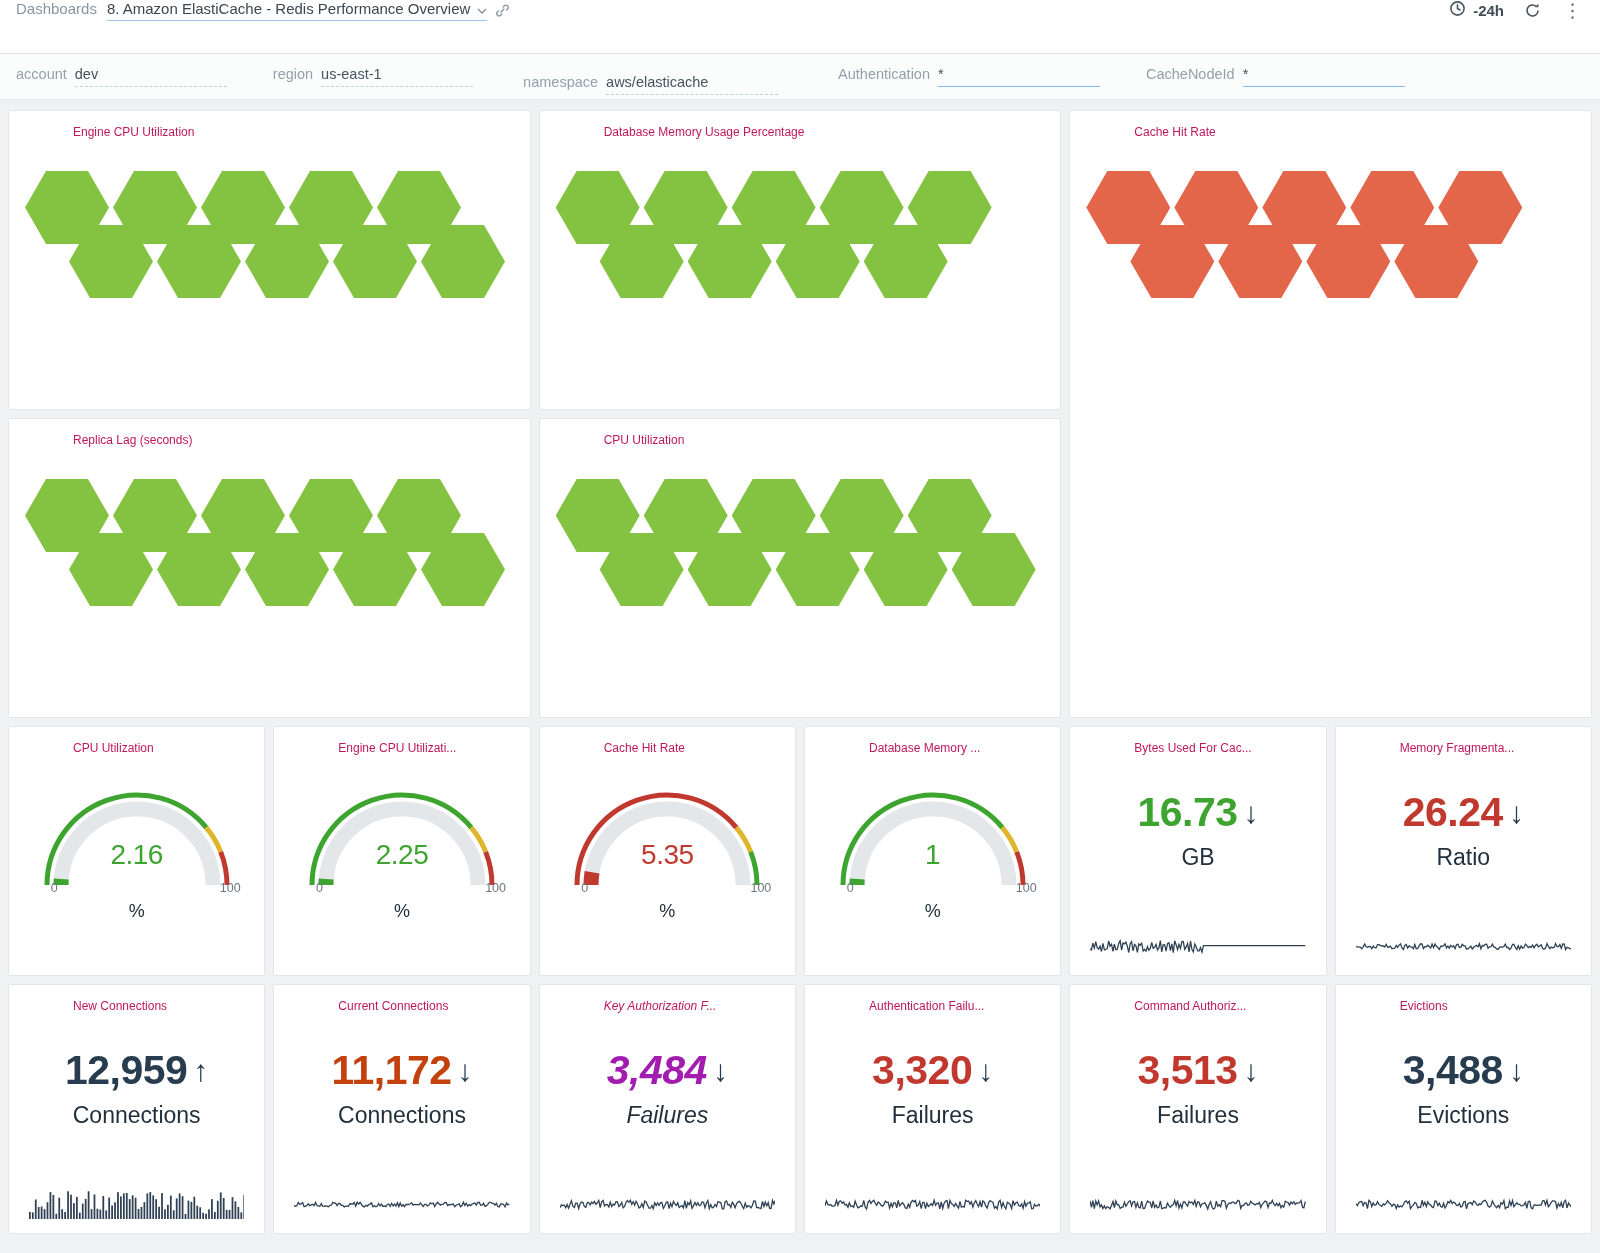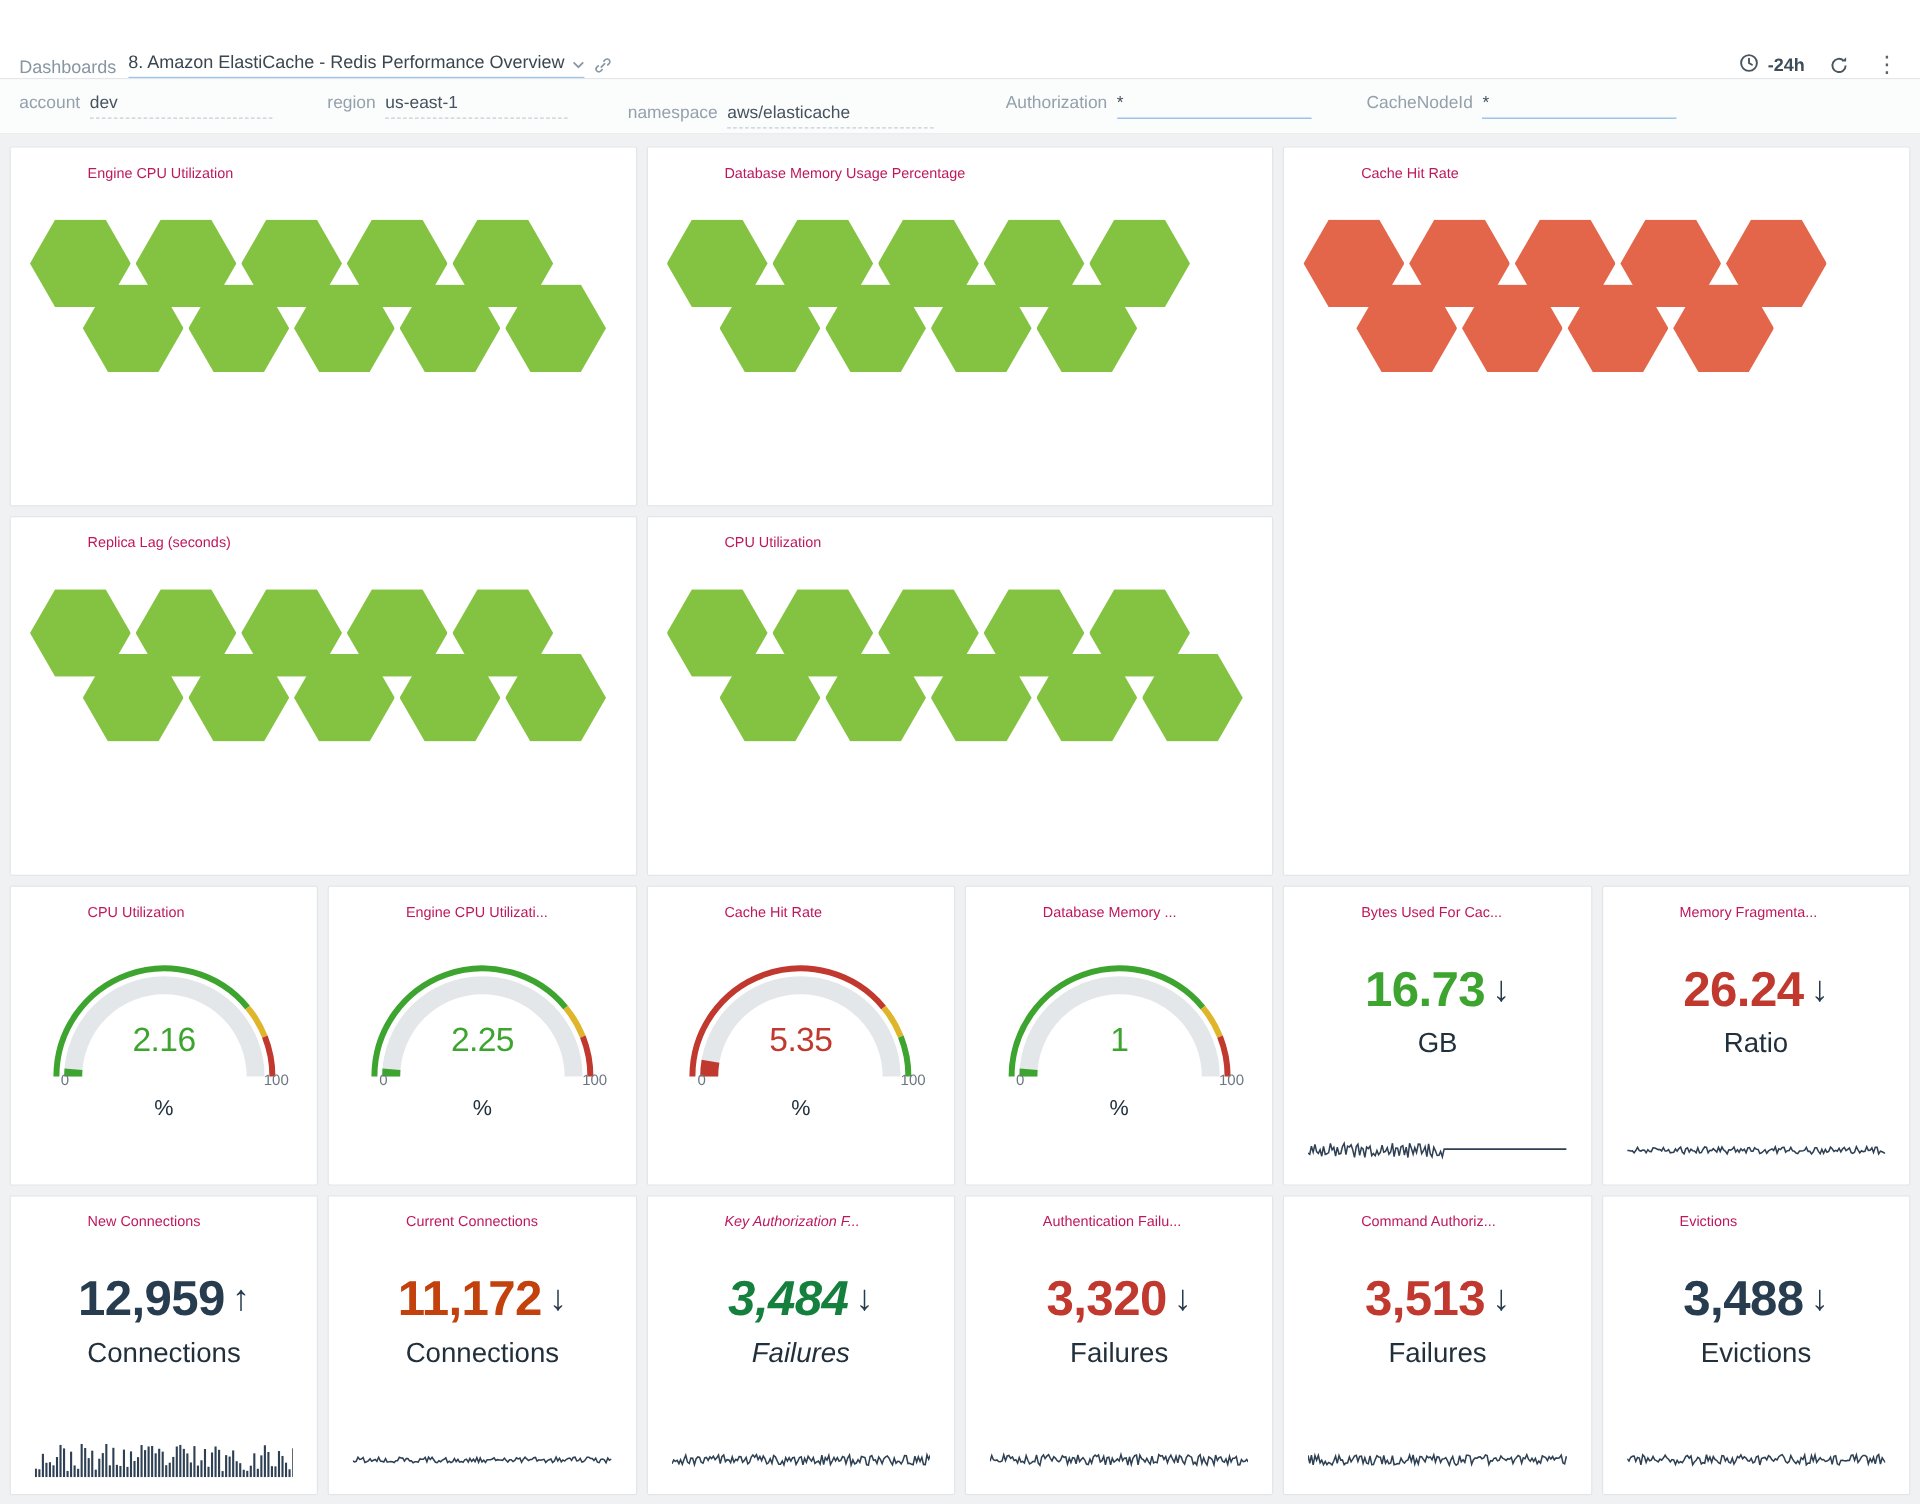--- a/index.html
+++ b/index.html
@@ -6,22 +6,22 @@
   html,body { width: 1600px; height: 1253px; }
   body {
     background: #eff1f3;
     font-family: "Liberation Sans", sans-serif;
     color: #333d44;
     overflow: hidden;
   }
 
   
   .topbar {
-    height: 66px; background: #fff; border-bottom: 1px solid #e3e6e9;
-    display: flex; align-items: flex-end; padding: 0 16px;
+    height: 54px; background: #fff; border-bottom: 1px solid #e3e6e9;
+    display: flex; align-items: flex-start; padding: 0 16px;
   }
   .breadcrumb { color: #8796a3; font-size: 15px; margin-right: 10px; }
   .dash-title-wrap { display: flex; align-items: center; gap: 8px; }
   .dash-title {
     display: flex; align-items: center; gap: 7px;
     border-bottom: 1px solid #9ec4ea; padding-bottom: 3px;
     font-size: 15px; color: #3b4750; cursor: pointer;
   }
   .topbar-right { margin-left: auto; display: flex; align-items: center; gap: 20px; }
   .time-range { display: flex; align-items: center; gap: 7px; font-size: 15px; font-weight: 600; color: #3f4d59; }
@@ -140,21 +140,21 @@
   </div>
   <div class="tv-item tv-sp2">
     <span class="tv-label">region</span>
     <span class="tv-value dashed tv-w2">us-east-1</span>
   </div>
   <div class="tv-item tv-sp3">
     <span class="tv-label">namespace</span>
     <span class="tv-value dashed tv-w3">aws/elasticache</span>
   </div>
   <div class="tv-item tv-sp4">
-    <span class="tv-label">Authorization</span>
+    <span class="tv-label">Authentication</span>
     <span class="tv-value solid tv-w4">*</span>
   </div>
   <div class="tv-item">
     <span class="tv-label">CacheNodeId</span>
     <span class="tv-value solid tv-w5">*</span>
   </div>
 </div>
 
 <div class="grid">
 
@@ -418,21 +418,21 @@
     <div class="stat-label">Connections</div>
     <div class="spark">
         <svg viewBox="0 0 220 32" preserveAspectRatio="none">
           <polyline points="0.0,18.4 1.5,19.2 2.9,18.8 4.4,15.4 5.9,17.2 7.3,16.9 8.8,15.6 10.3,19.7 11.7,19.1 13.2,18.4 14.7,16.7 16.1,18.7 17.6,17.9 19.1,17.2 20.5,18.7 22.0,15.4 23.5,18.6 24.9,18.8 26.4,19.3 27.9,16.6 29.3,19.4 30.8,19.2 32.3,18.9 33.7,19.1 35.2,19.8 36.7,18.3 38.1,18.2 39.6,15.4 41.1,16.0 42.5,16.1 44.0,18.6 45.5,16.5 46.9,16.5 48.4,18.4 49.9,18.3 51.3,19.9 52.8,19.1 54.3,19.2 55.7,19.4 57.2,16.8 58.7,17.0 60.1,17.0 61.6,15.5 63.1,19.2 64.5,15.2 66.0,17.2 67.5,15.4 68.9,17.4 70.4,19.5 71.9,19.9 73.3,18.3 74.8,19.1 76.3,17.8 77.7,17.1 79.2,15.9 80.7,19.8 82.1,18.7 83.6,19.8 85.1,19.1 86.5,16.5 88.0,19.0 89.5,17.2 90.9,19.4 92.4,19.0 93.9,19.6 95.3,17.5 96.8,17.0 98.3,19.4 99.7,16.3 101.2,18.9 102.7,17.0 104.1,19.1 105.6,15.7 107.1,19.6 108.5,16.0 110.0,19.2 111.5,17.8 112.9,19.7 114.4,17.5 115.9,17.4 117.3,17.5 118.8,16.8 120.3,15.8 121.7,18.1 123.2,17.4 124.7,17.7 126.1,17.6 127.6,17.9 129.1,16.1 130.5,17.8 132.0,19.4 133.5,17.4 134.9,17.4 136.4,19.0 137.9,18.0 139.3,15.8 140.8,16.8 142.3,16.1 143.7,19.6 145.2,17.0 146.7,15.3 148.1,16.8 149.6,18.1 151.1,17.3 152.5,17.2 154.0,15.7 155.5,15.5 156.9,18.6 158.4,17.5 159.9,17.9 161.3,17.4 162.8,17.1 164.3,19.7 165.7,18.2 167.2,17.5 168.7,16.9 170.1,19.7 171.6,18.5 173.1,15.2 174.5,18.4 176.0,16.2 177.5,19.2 178.9,17.6 180.4,18.6 181.9,17.1 183.3,16.5 184.8,16.1 186.3,18.0 187.7,15.5 189.2,15.3 190.7,18.4 192.1,18.2 193.6,16.3 195.1,19.4 196.5,18.9 198.0,17.4 199.5,15.3 200.9,15.3 202.4,16.4 203.9,16.4 205.3,18.1 206.8,16.2 208.3,19.5 209.7,19.9 211.2,17.2 212.7,16.9 214.1,17.5 215.6,19.9 217.1,16.0 218.5,17.9 220.0,17.0" fill="none" stroke="#2e4053" stroke-width="1.3"></polyline>
         </svg>
       </div>
   </section>
   <section class="panel area-s-4">
     <h3 class="ptitle">Key Authorization F...</h3>
     <div class="stat-row">
-      <span class="stat-value" style="color: #15803d;">3,484</span>
+      <span class="stat-value" style="color: #a21caf;">3,484</span>
       <span class="stat-arrow">↓</span>
     </div>
     <div class="stat-label">Failures</div>
     <div class="spark">
         <svg viewBox="0 0 220 32" preserveAspectRatio="none">
           <polyline points="0.0,20.7 1.5,17.7 2.9,18.8 4.4,18.0 5.9,20.7 7.3,17.5 8.8,21.2 10.3,17.1 11.7,13.7 13.2,19.4 14.7,20.5 16.1,16.1 17.6,16.2 19.1,21.6 20.5,16.8 22.0,15.1 23.5,15.5 24.9,19.5 26.4,20.3 27.9,15.9 29.3,15.5 30.8,18.0 32.3,15.1 33.7,16.5 35.2,14.5 36.7,17.4 38.1,15.9 39.6,13.5 41.1,20.7 42.5,14.8 44.0,13.5 45.5,19.0 46.9,17.4 48.4,17.6 49.9,19.9 51.3,15.1 52.8,19.5 54.3,17.2 55.7,18.1 57.2,14.8 58.7,14.9 60.1,19.5 61.6,18.0 63.1,15.5 64.5,20.9 66.0,19.5 67.5,15.2 68.9,13.5 70.4,15.3 71.9,13.2 73.3,17.4 74.8,14.8 76.3,18.2 77.7,14.3 79.2,16.7 80.7,20.9 82.1,20.0 83.6,16.6 85.1,20.5 86.5,14.0 88.0,15.0 89.5,18.2 90.9,21.2 92.4,21.2 93.9,18.5 95.3,21.7 96.8,15.7 98.3,18.5 99.7,15.8 101.2,18.5 102.7,15.7 104.1,15.5 105.6,21.3 107.1,18.7 108.5,15.6 110.0,15.0 111.5,21.7 112.9,16.3 114.4,19.6 115.9,14.5 117.3,16.6 118.8,18.6 120.3,15.7 121.7,20.5 123.2,19.3 124.7,18.6 126.1,21.0 127.6,13.6 129.1,21.4 130.5,15.6 132.0,17.8 133.5,13.8 134.9,21.3 136.4,18.6 137.9,15.5 139.3,18.3 140.8,15.7 142.3,18.7 143.7,18.0 145.2,14.8 146.7,15.5 148.1,20.7 149.6,16.0 151.1,13.5 152.5,21.8 154.0,17.6 155.5,20.9 156.9,20.2 158.4,17.4 159.9,19.6 161.3,14.7 162.8,15.1 164.3,15.6 165.7,21.6 167.2,21.9 168.7,14.8 170.1,14.0 171.6,17.9 173.1,17.5 174.5,20.5 176.0,15.2 177.5,17.4 178.9,20.7 180.4,16.5 181.9,15.1 183.3,14.4 184.8,16.1 186.3,19.4 187.7,21.6 189.2,16.1 190.7,20.3 192.1,18.8 193.6,19.0 195.1,20.9 196.5,18.5 198.0,14.0 199.5,14.1 200.9,20.6 202.4,20.4 203.9,21.2 205.3,21.6 206.8,14.5 208.3,19.5 209.7,15.0 211.2,18.9 212.7,15.5 214.1,21.4 215.6,21.5 217.1,13.4 218.5,17.0 220.0,13.4" fill="none" stroke="#2e4053" stroke-width="1.3"></polyline>
         </svg>
       </div>
   </section>
   <section class="panel area-s-5">

